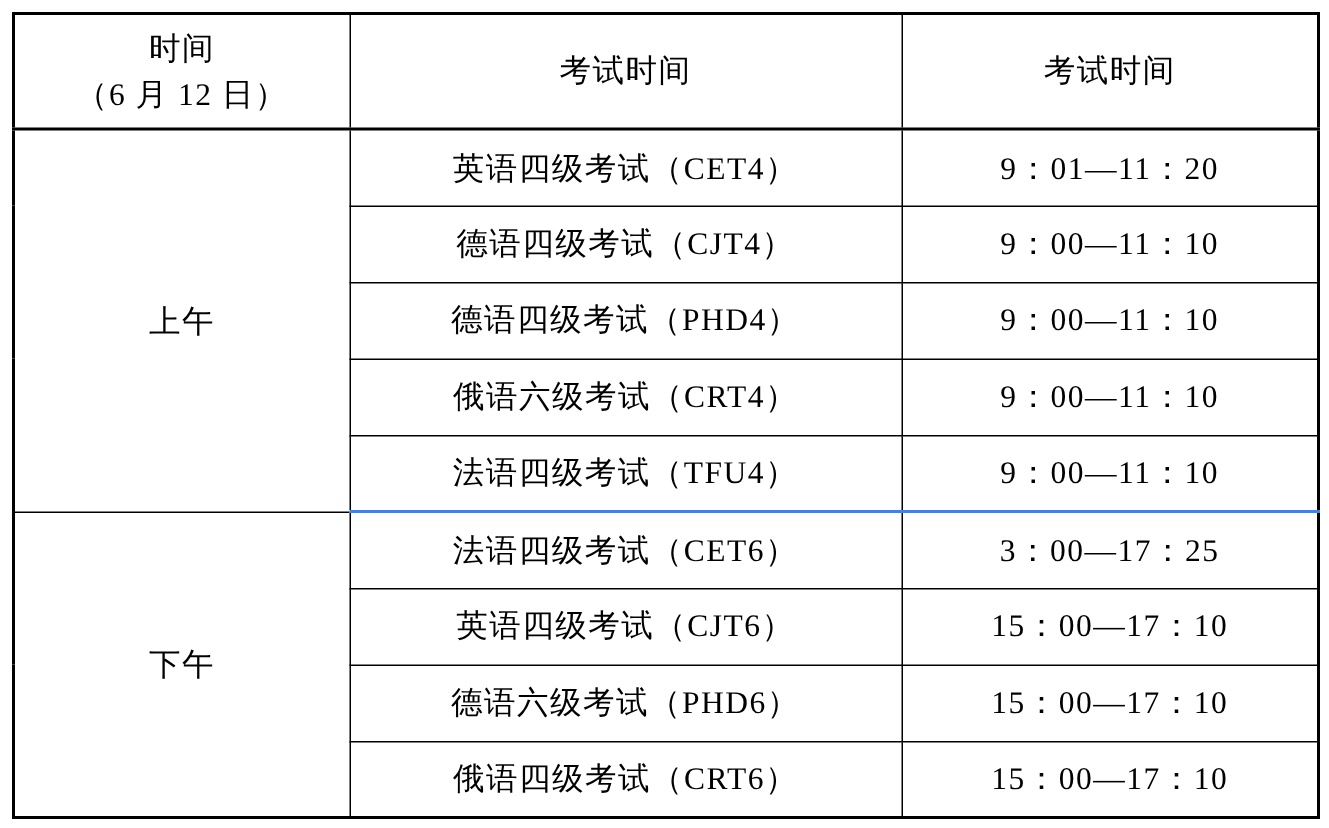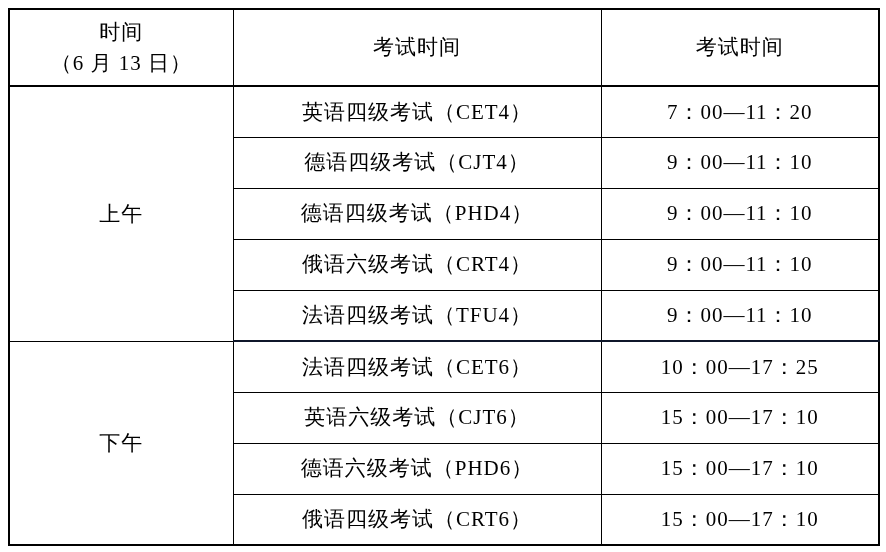--- a/index.html
+++ b/index.html
@@ -40,21 +40,21 @@
   table.schedule thead tr {
     height: 77px;
   }
   table.schedule tbody tr {
     height: 51px;
   }
   table.schedule thead th {
     border-bottom: 2px solid #000000;
   }
   tr.section-end td {
-    border-bottom: 2px solid #0f172a;
+    border-bottom: 2px solid #3b82f6;
   }
   td.time-col {
     letter-spacing: 0.5px;
     font-size: 22px;
   }
   .hdr-line {
     display: block;
   }
 </style>
 </head>
@@ -64,55 +64,55 @@
   <table class="schedule">
     <colgroup>
       <col style="width:224px">
       <col style="width:368px">
       <col style="width:278px">
     </colgroup>
     <thead>
       <tr>
         <th>
           <span class="hdr-line">时间</span>
-          <span class="hdr-line">（6 月 13 日）</span>
+          <span class="hdr-line">（6 月 12 日）</span>
         </th>
         <th>考试时间</th>
         <th>考试时间</th>
       </tr>
     </thead>
     <tbody>
       <tr>
         <td rowspan="5">上午</td>
         <td>英语四级考试（CET4）</td>
-        <td class="time-col">7：00—11：20</td>
+        <td class="time-col">9：01—11：20</td>
       </tr>
       <tr>
         <td>德语四级考试（CJT4）</td>
         <td class="time-col">9：00—11：10</td>
       </tr>
       <tr>
         <td>德语四级考试（PHD4）</td>
         <td class="time-col">9：00—11：10</td>
       </tr>
       <tr>
         <td>俄语六级考试（CRT4）</td>
         <td class="time-col">9：00—11：10</td>
       </tr>
       <tr class="section-end">
         <td>法语四级考试（TFU4）</td>
         <td class="time-col">9：00—11：10</td>
       </tr>
       <tr>
         <td rowspan="4">下午</td>
         <td>法语四级考试（CET6）</td>
-        <td class="time-col">10：00—17：25</td>
+        <td class="time-col">3：00—17：25</td>
       </tr>
       <tr>
-        <td>英语六级考试（CJT6）</td>
+        <td>英语四级考试（CJT6）</td>
         <td class="time-col">15：00—17：10</td>
       </tr>
       <tr>
         <td>德语六级考试（PHD6）</td>
         <td class="time-col">15：00—17：10</td>
       </tr>
       <tr>
         <td>俄语四级考试（CRT6）</td>
         <td class="time-col">15：00—17：10</td>
       </tr>

